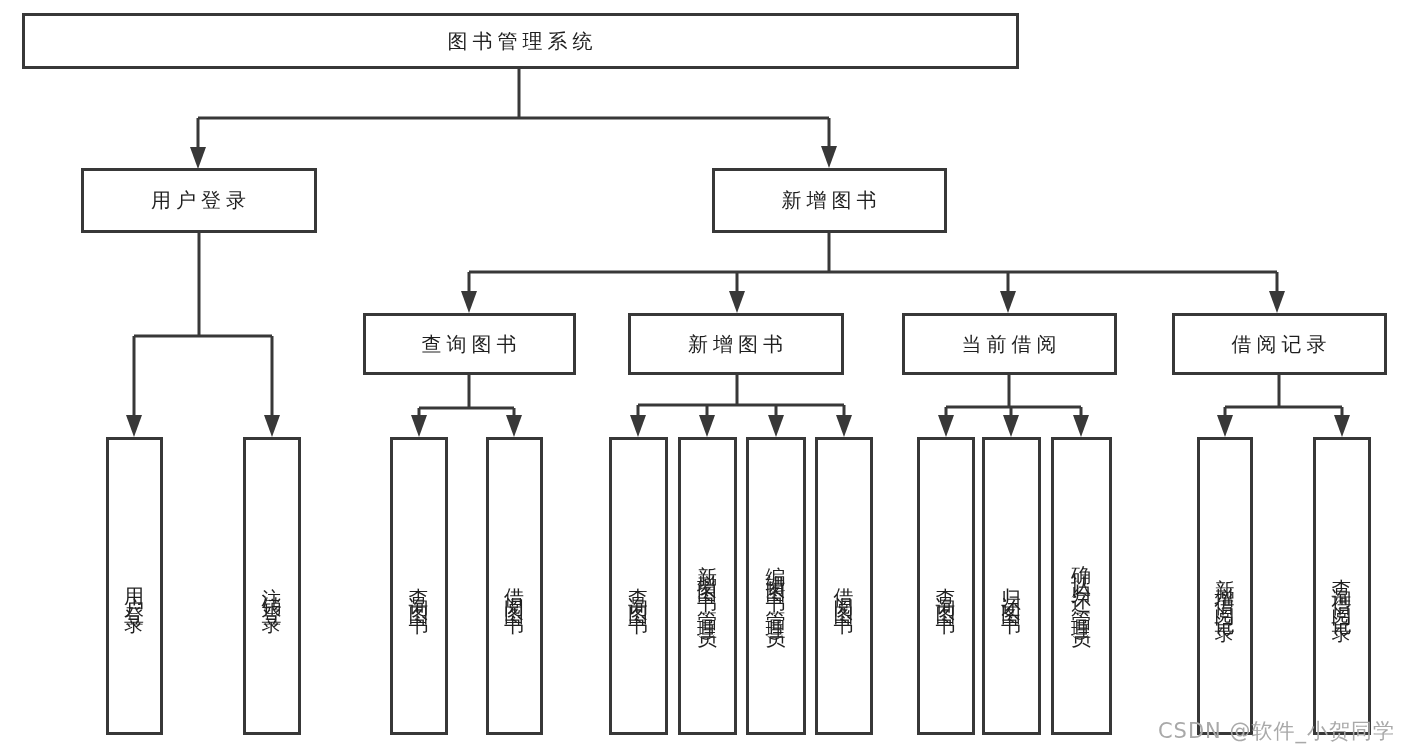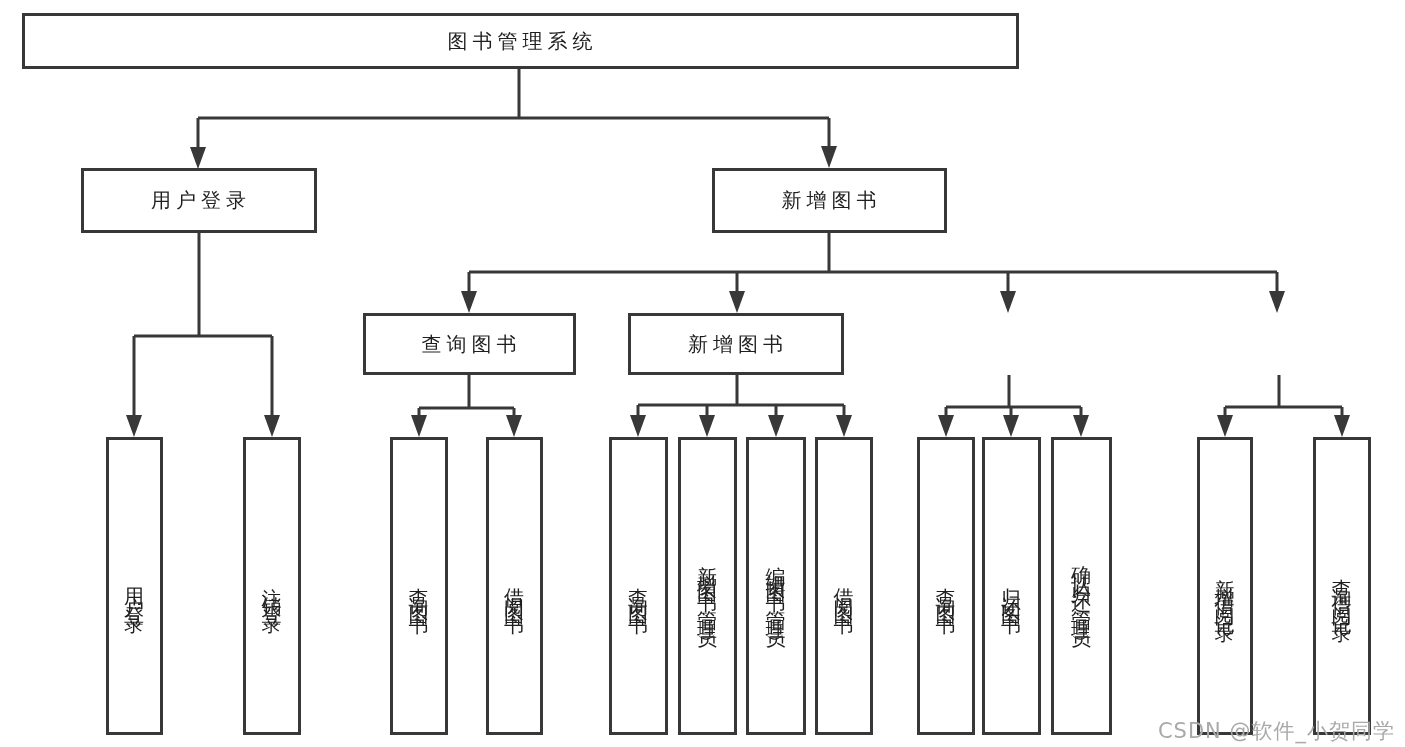--- a/index.html
+++ b/index.html
@@ -91,20 +91,26 @@
   <div class="hbox" style="left:712px;top:168px;width:235px;height:65px">
     <span>新增图书</span>
   </div>
 
   <div class="hbox" style="left:363px;top:313px;width:213px;height:62px">
     <span>查询图书</span>
   </div>
   <div class="hbox" style="left:628px;top:313px;width:216px;height:62px">
     <span>新增图书</span>
   </div>
+  <div class="hbox" style="left:902px;top:313px;width:215px;height:62px">
+    <span>当前借阅</span>
+  </div>
+  <div class="hbox" style="left:1172px;top:313px;width:215px;height:62px">
+    <span>借阅记录</span>
+  </div>
 
   <div class="vbox" style="left:106px;top:437px;width:57px;height:298px">
     <span>用户登录</span>
   </div>
   <div class="vbox" style="left:243px;top:437px;width:58px;height:298px">
     <span>注销登录</span>
   </div>
 
   <div class="vbox" style="left:390px;top:437px;width:58px;height:298px">
     <span>查询图书</span>

